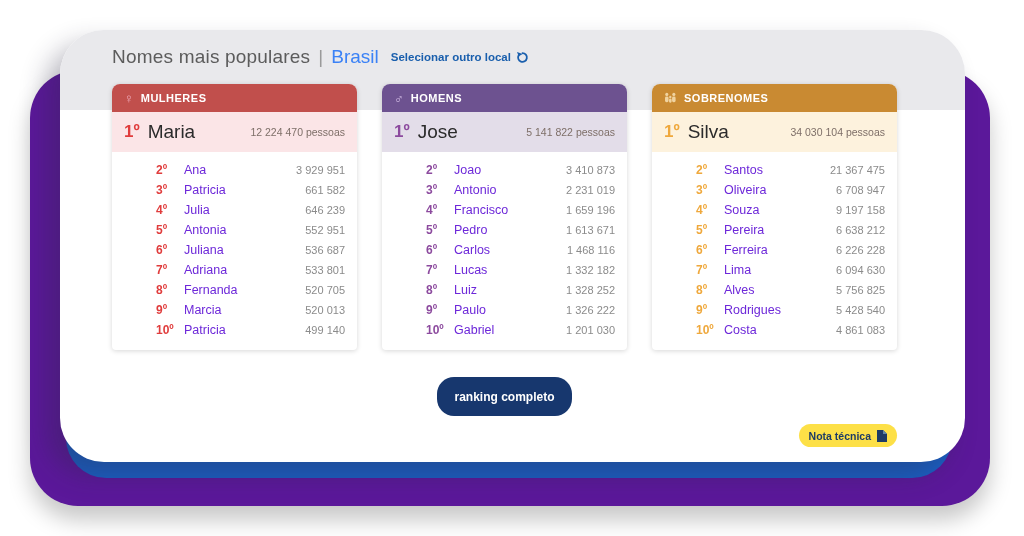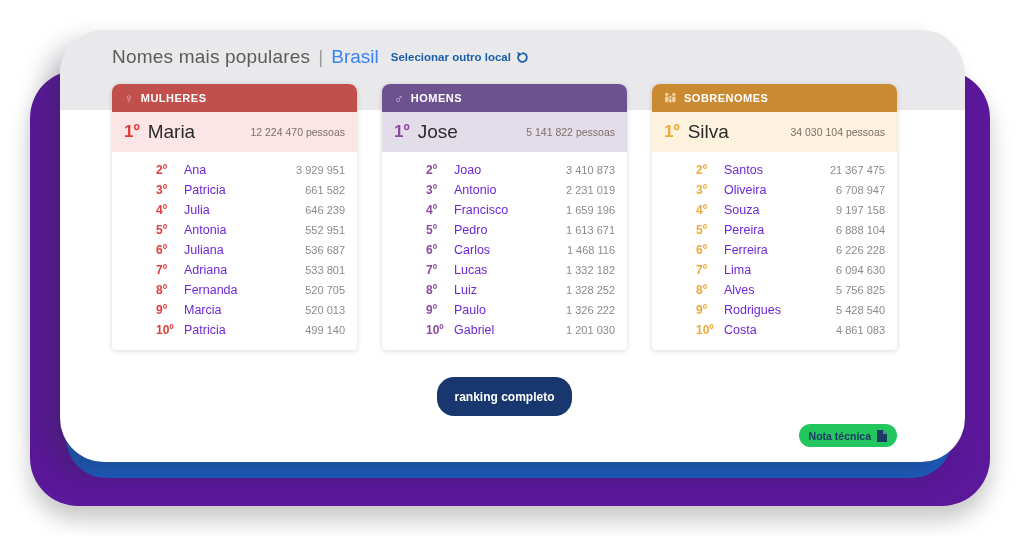--- a/index.html
+++ b/index.html
@@ -36,21 +36,21 @@
   .first-count{margin-left:auto;font-size:10.5px;color:#7e6f68;}
   .rows{padding:8px 12px 10px;}
   .row{height:20px;display:flex;align-items:center;margin-left:32px;}
   .rk{width:28px;color:var(--ord);font-weight:700;font-size:12px;}
   .nm{color:#6d28d9;font-size:12.5px;}
   .vl{margin-left:auto;color:#8b8b8b;font-size:11px;}
 
   .ranking-btn{position:absolute;left:377px;top:347px;width:135px;height:39px;
     background:#17376e;color:#fff;font-weight:700;font-size:12px;border:none;
     border-radius:17px;cursor:pointer;font-family:"Liberation Sans",sans-serif;}
-  .nota-btn{position:absolute;right:68px;top:394px;height:23px;background:#22c55e;
+  .nota-btn{position:absolute;right:68px;top:394px;height:23px;background:#fde047;
     color:#1d3b66;font-weight:700;font-size:10.5px;border:none;border-radius:12px;
     padding:0 10px;display:flex;align-items:center;gap:6px;cursor:pointer;
     font-family:"Liberation Sans",sans-serif;}
 </style>
 </head>
 <body>
 
 <div class="stage">
   <div class="purple-bg"></div>
   <div class="blue-bg"></div>
@@ -224,21 +224,21 @@
               <span class="vl">6 708 947</span>
             </div>
           <div class="row">
               <span class="rk">4º</span>
               <span class="nm">Souza</span>
               <span class="vl">9 197 158</span>
             </div>
           <div class="row">
               <span class="rk">5º</span>
               <span class="nm">Pereira</span>
-              <span class="vl">6 888 104</span>
+              <span class="vl">6 638 212</span>
             </div>
           <div class="row">
               <span class="rk">6º</span>
               <span class="nm">Ferreira</span>
               <span class="vl">6 226 228</span>
             </div>
           <div class="row">
               <span class="rk">7º</span>
               <span class="nm">Lima</span>
               <span class="vl">6 094 630</span>

